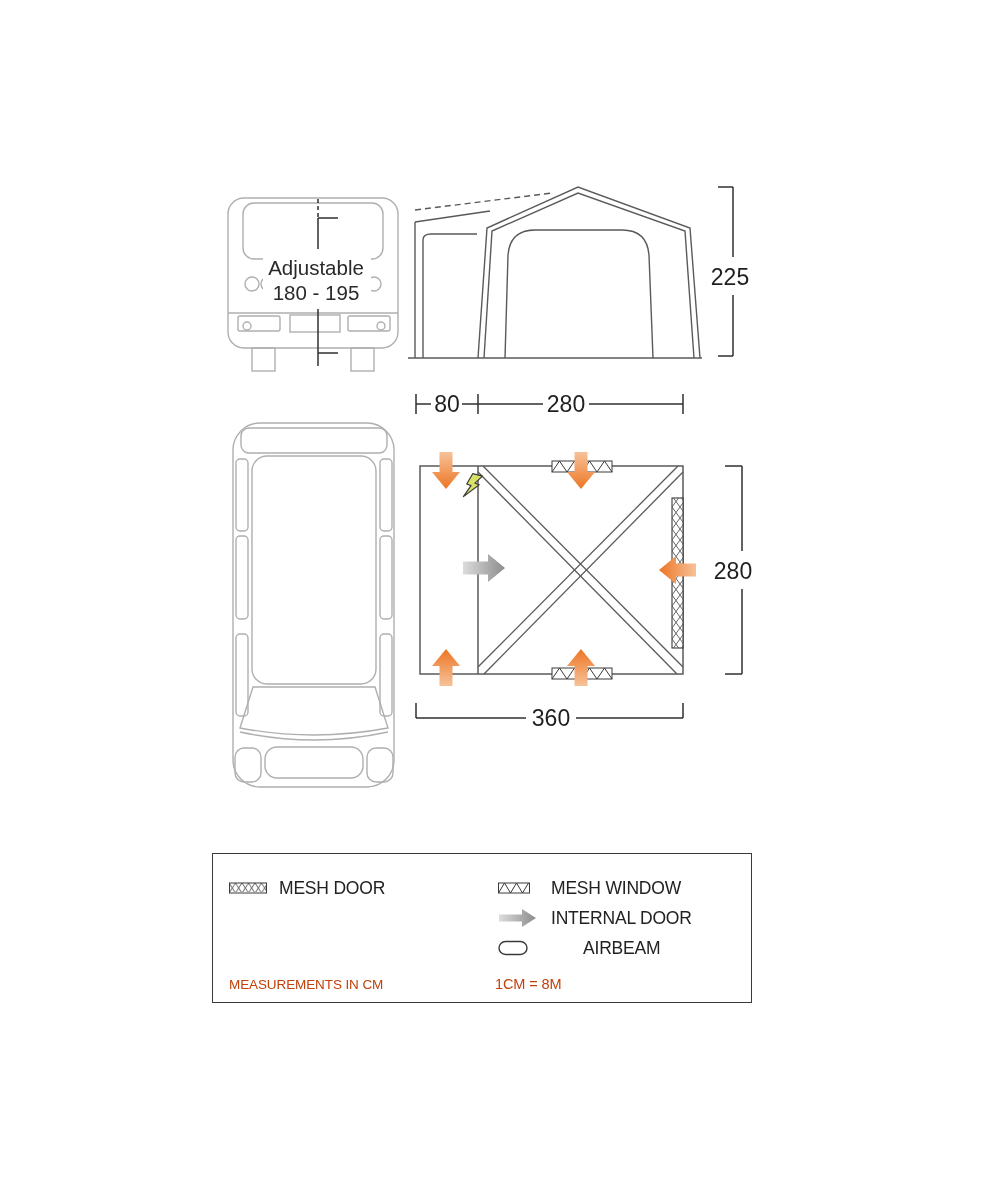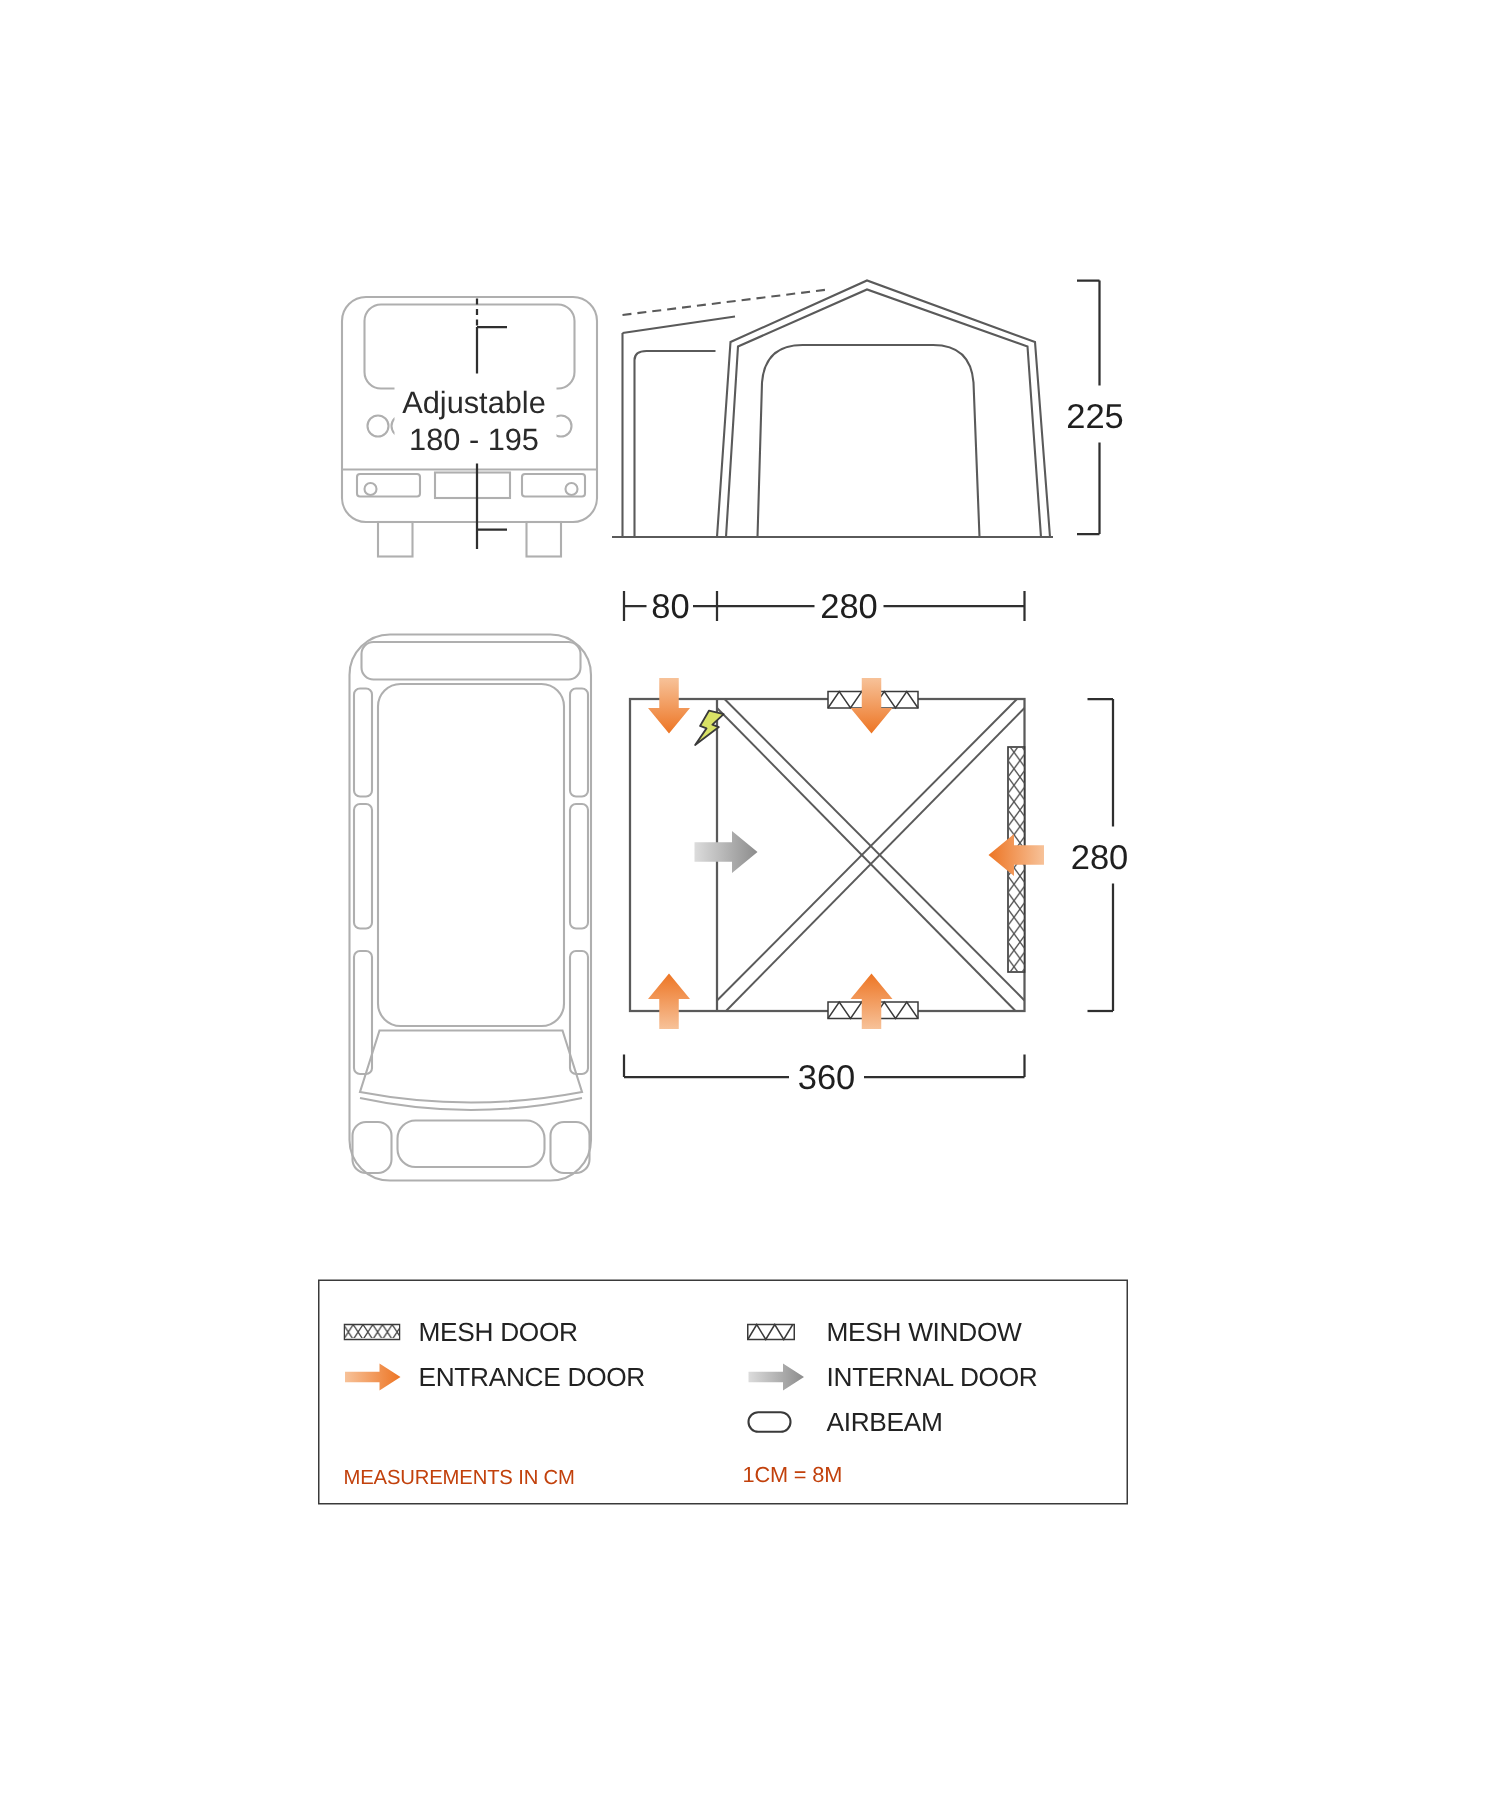--- a/index.html
+++ b/index.html
@@ -208,34 +208,20 @@
               <pattern id="xh2" width="6.5" height="10" patternUnits="userSpaceOnUse">
             <path d="M0,1 L6.5,11 M6.5,1 L0,11" stroke="#444" stroke-width="0.9" fill="none"></path>
           </pattern>
             </defs>
           <rect x="0.5" y="1" width="37" height="10" fill="url(#xh2)" stroke="#3a3a3a" stroke-width="1"></rect>
         </svg>
       </span>
       <span class="legend-label">MESH DOOR</span>
     </div>
 
-    <div class="legend-row" style="left:16px;top:52px;">
-      <span class="legend-icon-cell">
-        <svg width="40" height="22" viewBox="0 0 40 22">
-          <defs>
-              <linearGradient id="gOR" x1="0" y1="0" x2="1" y2="0">
-            <stop offset="0" stop-color="#F7C299"></stop>
-                <stop offset="1" stop-color="#ED7524"></stop>
-          </linearGradient>
-            </defs>
-          <polygon fill="url(#gOR)" points="1,7.5 1,14.5 24,14.5 24,20 38,11 24,2 24,7.5"></polygon>
-        </svg>
-      </span>
-      <span class="legend-label">ENTRANCE DOOR</span>
-    </div>
 
 
     <div class="legend-row" style="left:285px;top:22px;">
       <span class="legend-icon-cell" style="width:53px;">
         <svg width="32" height="12" viewBox="0 0 32 12">
           <rect x="0.5" y="1" width="31" height="10" fill="none" stroke="#3a3a3a" stroke-width="1"></rect>
           <path d="M0.5,11 L6.5,1 L12.5,11 L18.5,1 L24.5,11 L30.5,1" stroke="#3a3a3a" stroke-width="1" fill="none"></path>
         </svg>
       </span>
       <span class="legend-label">MESH WINDOW</span>
@@ -249,21 +235,21 @@
             <stop offset="0" stop-color="#DCDCDC"></stop>
                 <stop offset="1" stop-color="#8C8C8C"></stop>
           </linearGradient>
             </defs>
           <polygon fill="url(#gGR)" points="1,7.5 1,14.5 24,14.5 24,20 38,11 24,2 24,7.5"></polygon>
         </svg>
       </span>
       <span class="legend-label">INTERNAL DOOR</span>
     </div>
 
-    <div class="legend-row" style="left:285px;top:82px;">
+    <div class="legend-row" style="left:285px;top:82px;gap:32px;">
       <span class="legend-icon-cell" style="width:53px;">
         <svg width="30" height="16" viewBox="0 0 30 16">
           <rect x="1" y="1.5" width="28" height="13" rx="6.5" fill="none" stroke="#3a3a3a" stroke-width="1.4"></rect>
         </svg>
       </span>
       <span class="legend-label">AIRBEAM</span>
     </div>
 
     <div class="legend-note" style="left:16px;top:123px;">MEASUREMENTS IN CM</div>
     <div class="legend-note" style="left:282px;top:122px;font-size:14.5px;">1CM = 8M</div>

